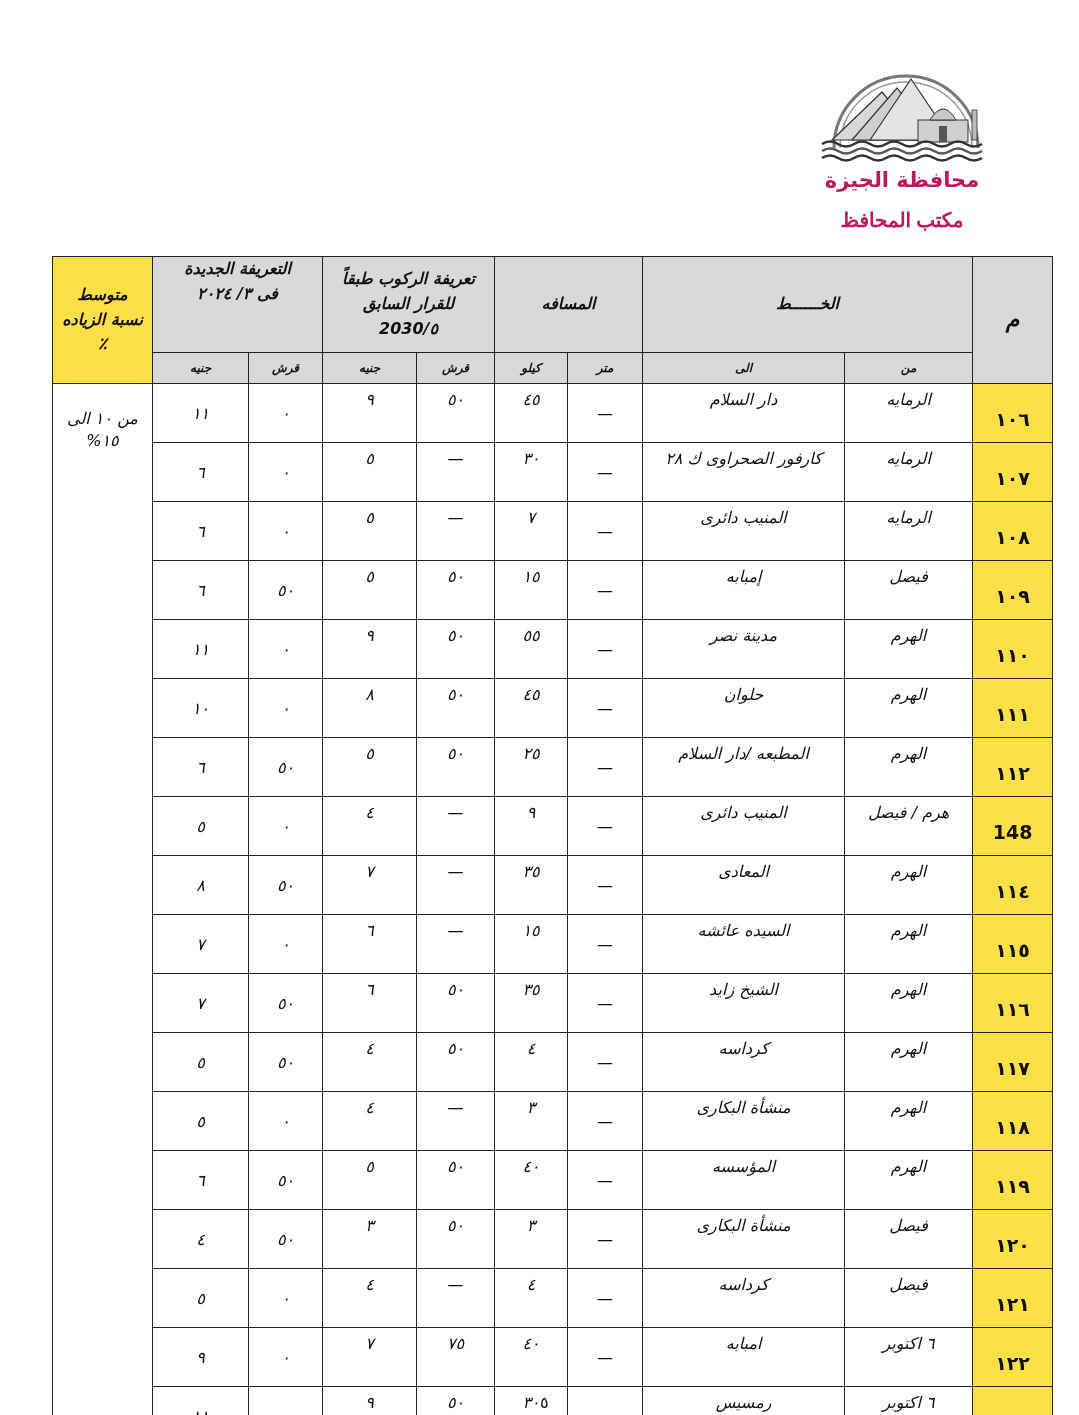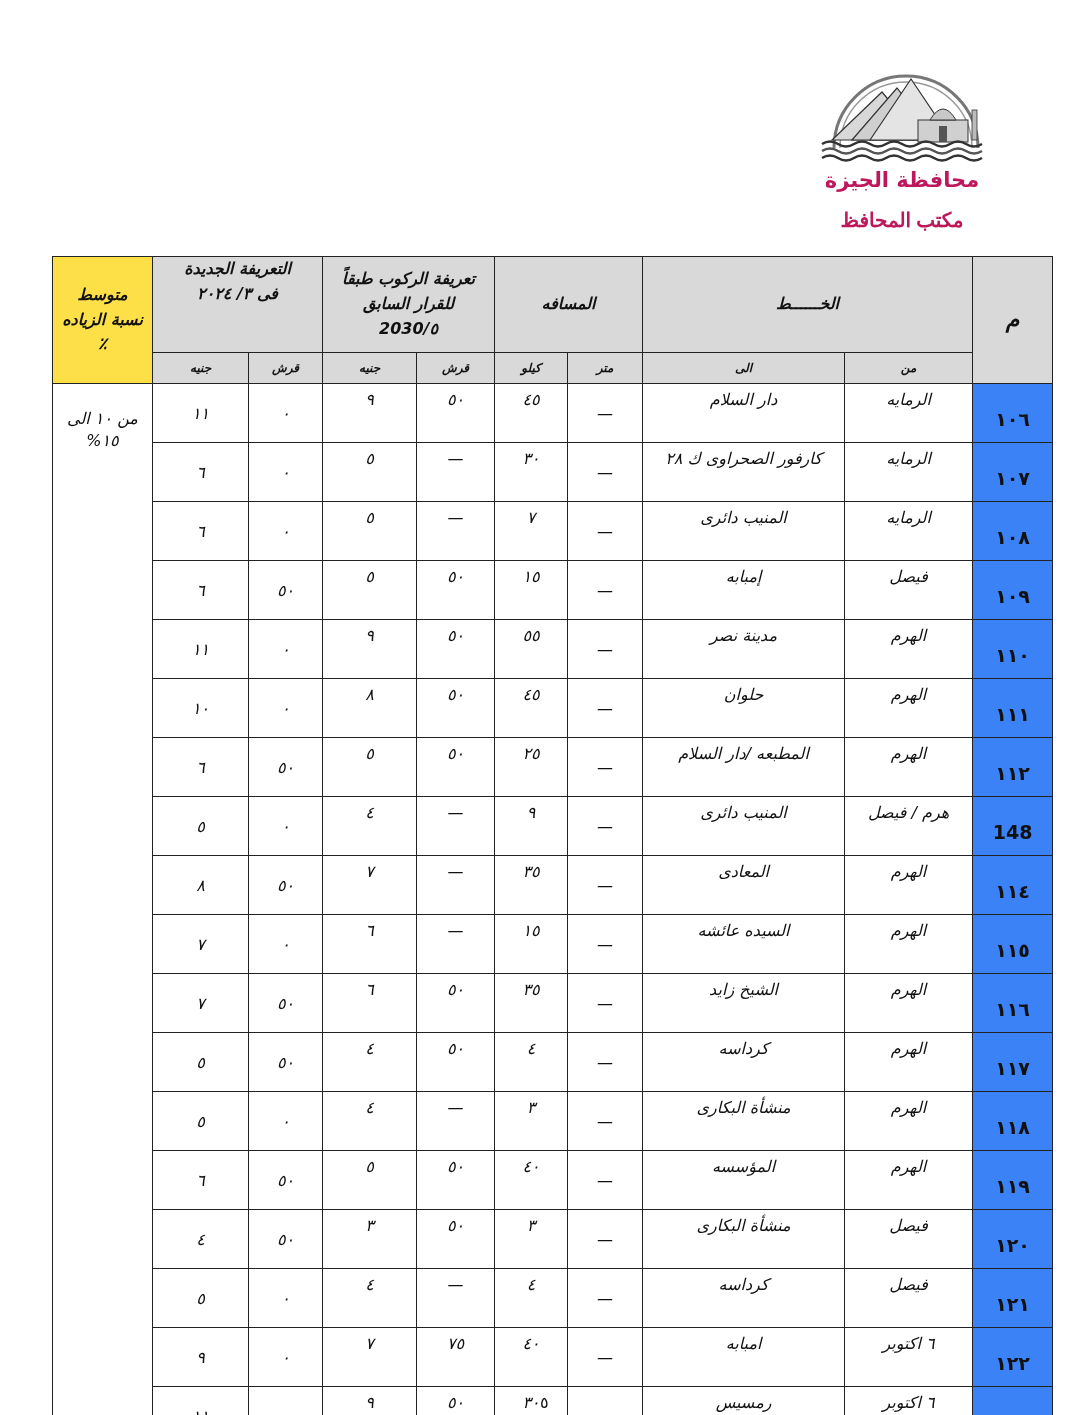--- a/index.html
+++ b/index.html
@@ -12,21 +12,21 @@
     .logo-title.t1 { top: 138px; font-size: 21px; }
     .logo-title.t2 { top: 178px; font-size: 20px; font-family: Liberation Serif, serif; }
 
     table.fares { position: absolute; left: 52px; top: 256px; width: 1000px; height: 1092px;
                   border-collapse: collapse; direction: rtl; table-layout: fixed; }
     table.fares td, table.fares th { border: 1.5px solid #222; padding: 0; text-align: center; }
     th { background: #d9d9d9; font-weight: bold; font-style: italic; font-size: 16px;
          font-family: "DejaVu Sans", sans-serif; line-height: 1.55; }
     th.sub { height: 30px; font-size: 12px; }
     td { font-size: 16px; font-style: italic; height: 46px; vertical-align: top; padding-top: 6px !important; }
-    td.num { background: #3b82f6; font-weight: bold; font-style: normal; font-size: 19px;
+    td.num { background: #fde047; font-weight: bold; font-style: normal; font-size: 19px;
              vertical-align: middle; padding-top: 12px !important; }
     td.val-mid { vertical-align: middle; padding-top: 0 !important; }
     td.note { background: #fff; vertical-align: top; padding-top: 24px !important; font-size: 16px; line-height: 1.4; border-top: 1.5px solid #222; }
     td.note { border-bottom: none; }
     .page-number { position: absolute; left: 540px; top: 1393px; font-size: 16px; }
   </style>
 </head>
 <body>
 
 <div class="logo">

